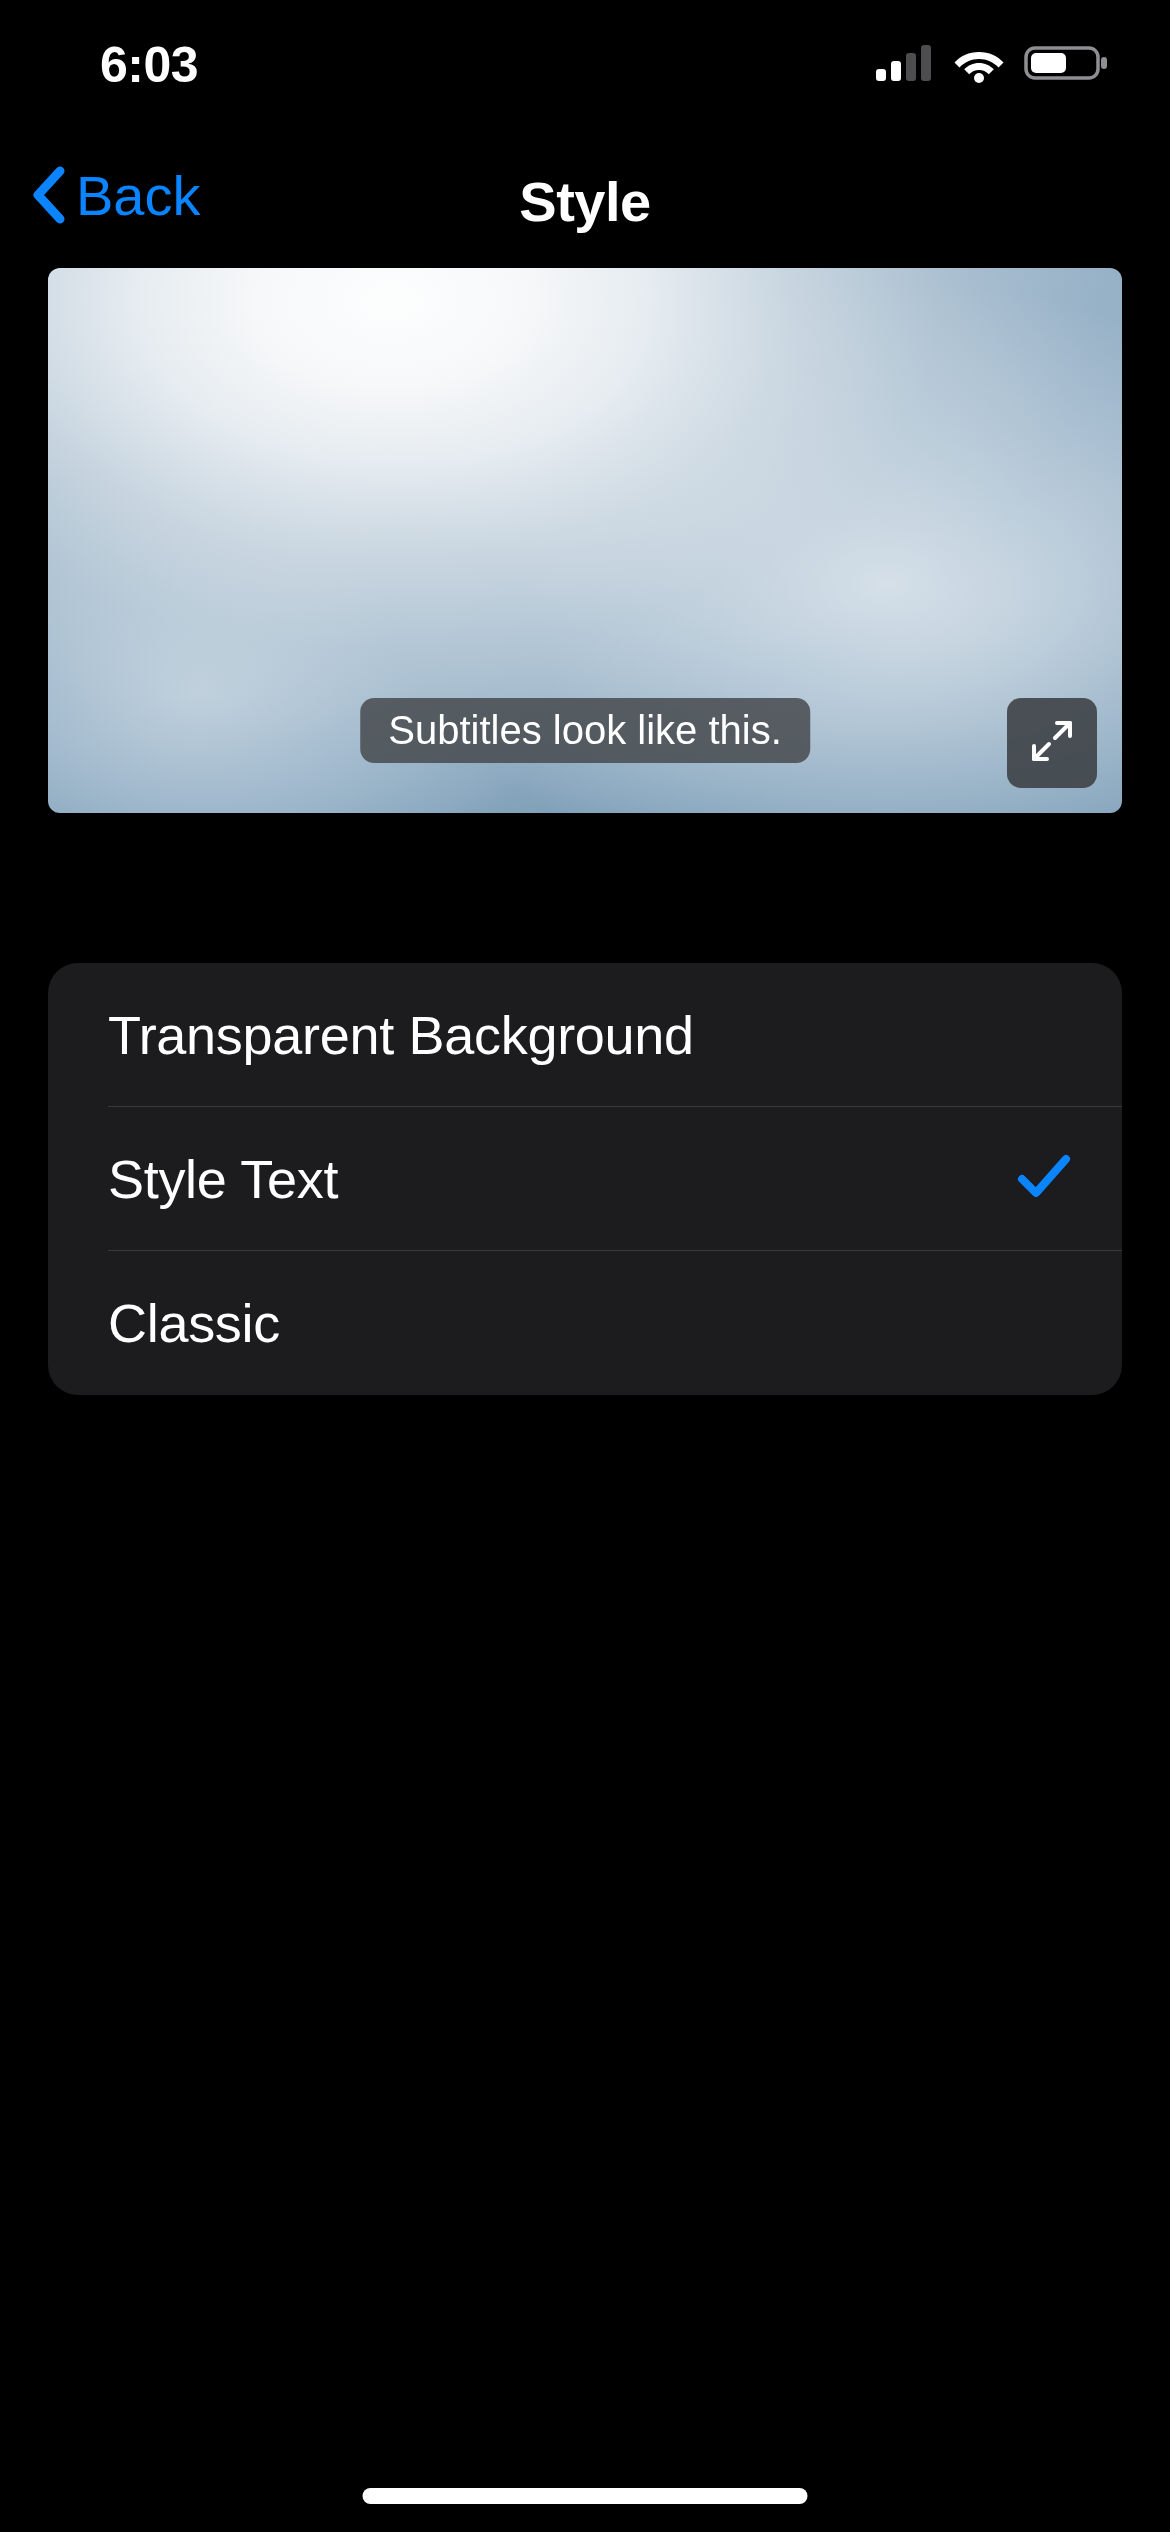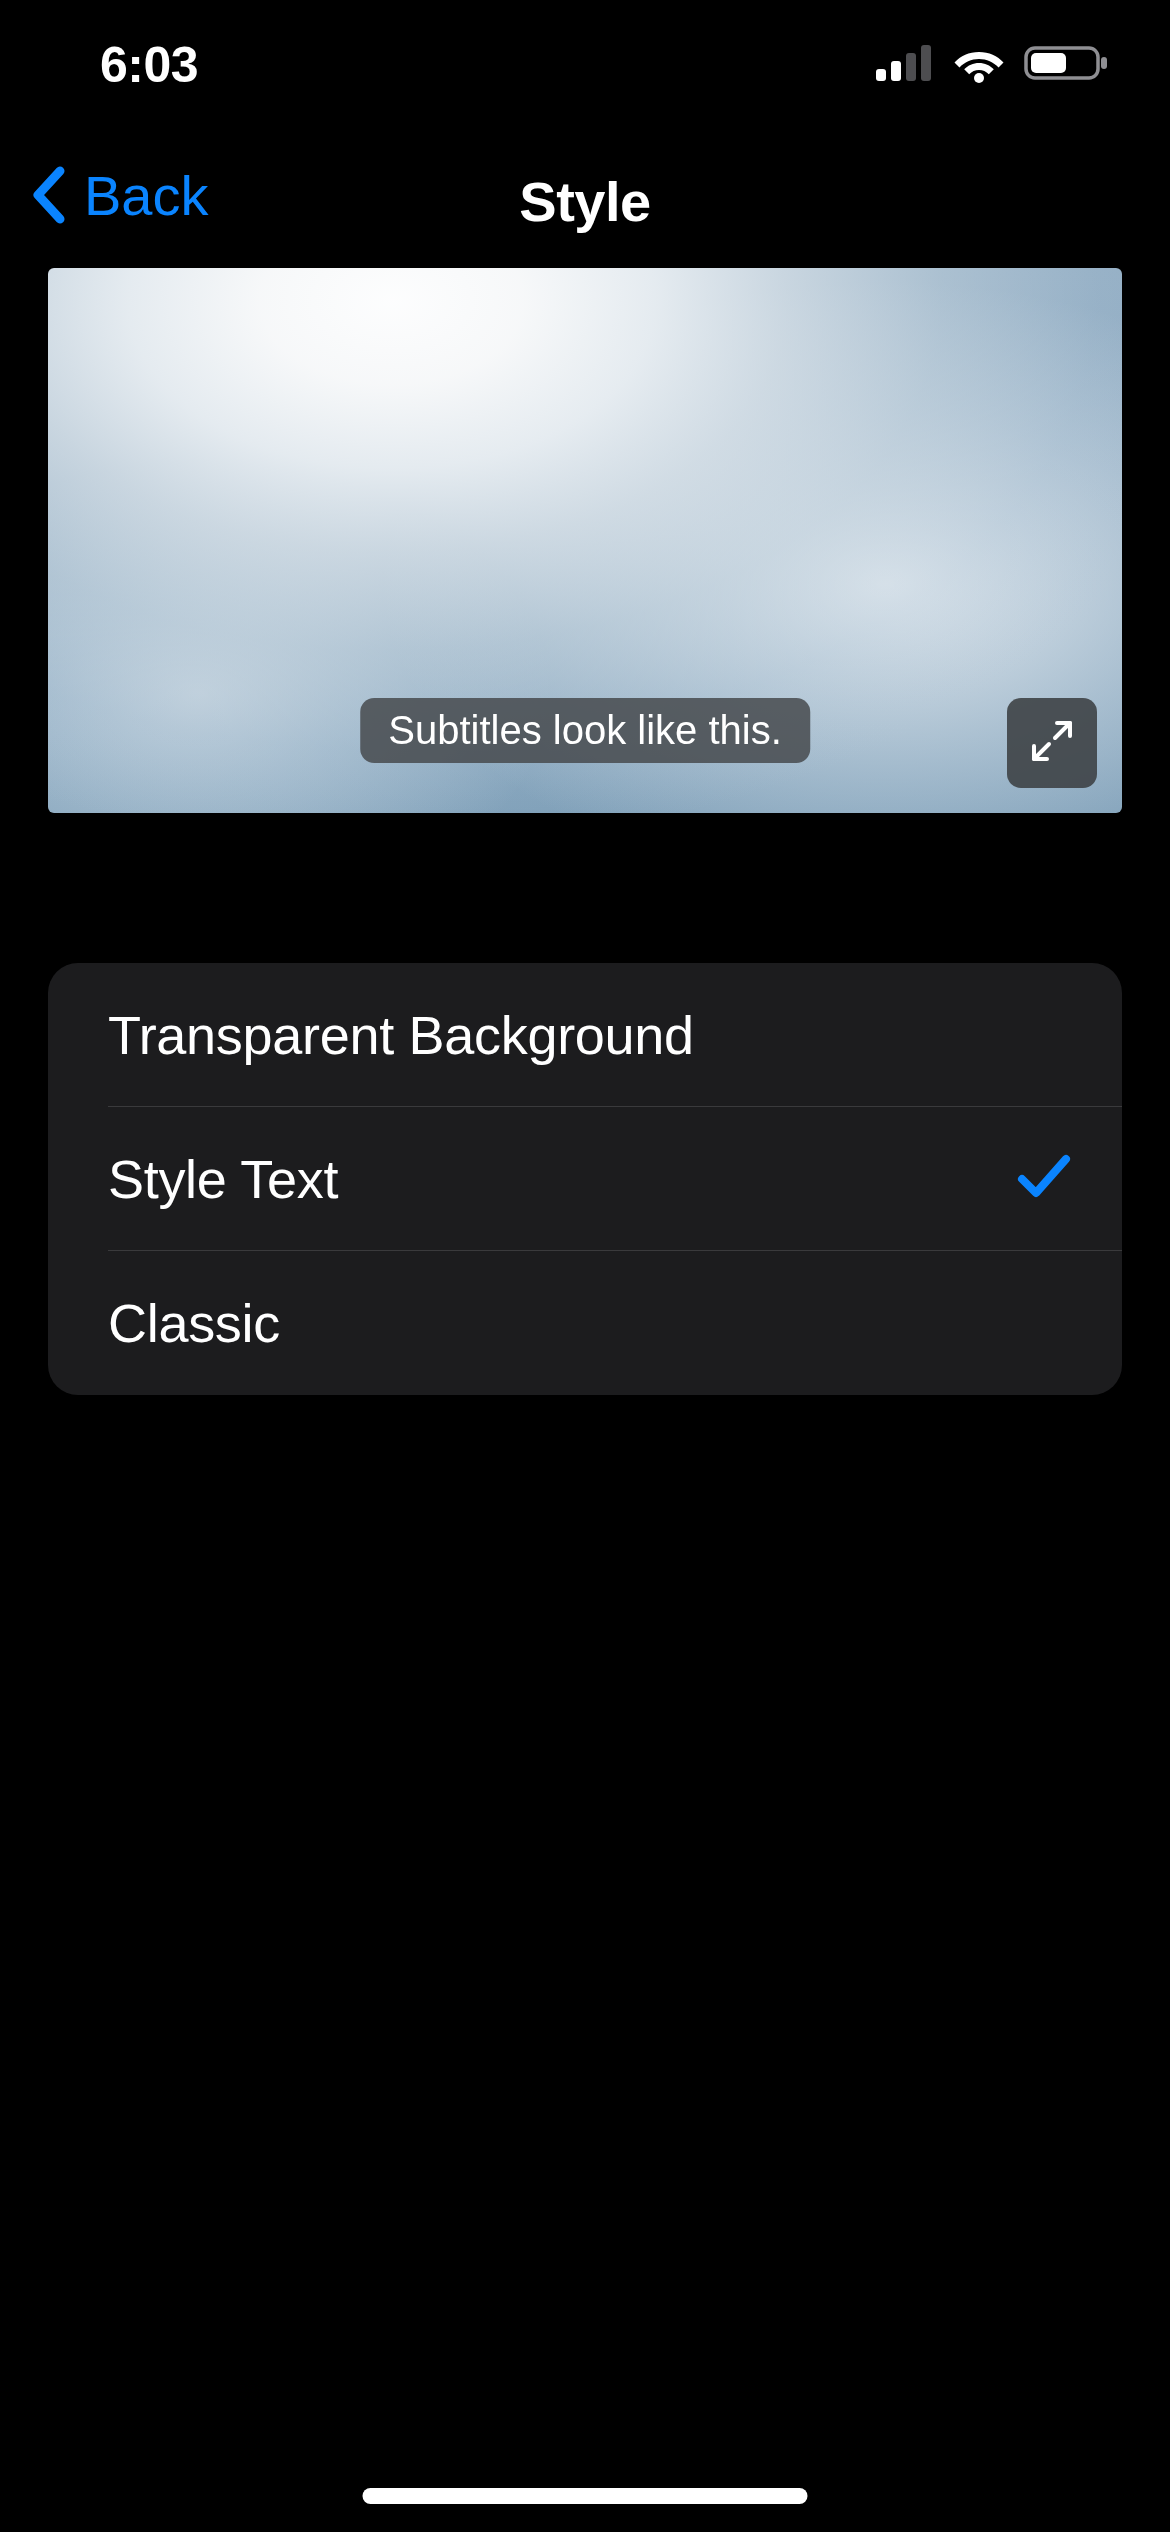--- a/index.html
+++ b/index.html
@@ -43,42 +43,42 @@
       height: 130px;
       display: flex;
       align-items: center;
       justify-content: center;
     }
     .back-button {
       position: absolute;
       left: 30px;
       display: flex;
       align-items: center;
-      gap: 14px;
+      gap: 6px;
       color: #0a84ff;
       font-size: 56px;
       font-weight: 400;
       cursor: pointer;
     }
     .back-chevron {
       display: flex;
       align-items: center;
     }
     .page-title {
       font-size: 56px;
       font-weight: 600;
       letter-spacing: -0.5px;
       margin-top: 13px;
     }
 
     
     .preview {
       margin: 8px 48px 0 48px;
       height: 545px;
-      border-radius: 6px;
+      border-radius: 12px;
       position: relative;
       overflow: hidden;
       background:
         radial-gradient(ellipse 1100px 700px at 32% 6%, rgba(255,255,255,0.98) 0%, rgba(252,252,252,0.95) 12%, rgba(238,242,245,0.9) 24%, rgba(220,228,234,0.75) 36%, rgba(200,214,224,0.5) 50%, rgba(180,200,216,0.25) 64%, rgba(160,188,208,0.0) 78%),
         radial-gradient(ellipse 700px 420px at 78% 58%, rgba(255,255,255,0.75) 0%, rgba(240,244,247,0.6) 20%, rgba(218,228,236,0.42) 42%, rgba(176,196,212,0.0) 72%),
         radial-gradient(ellipse 520px 340px at 14% 78%, rgba(255,255,255,0.5) 0%, rgba(230,238,244,0.35) 28%, rgba(176,196,212,0.0) 68%),
         linear-gradient(180deg, #8fabc2 0%, #8aa7bf 40%, #7e9fb8 100%);
     }
     .subtitle-chip {
       position: absolute;

